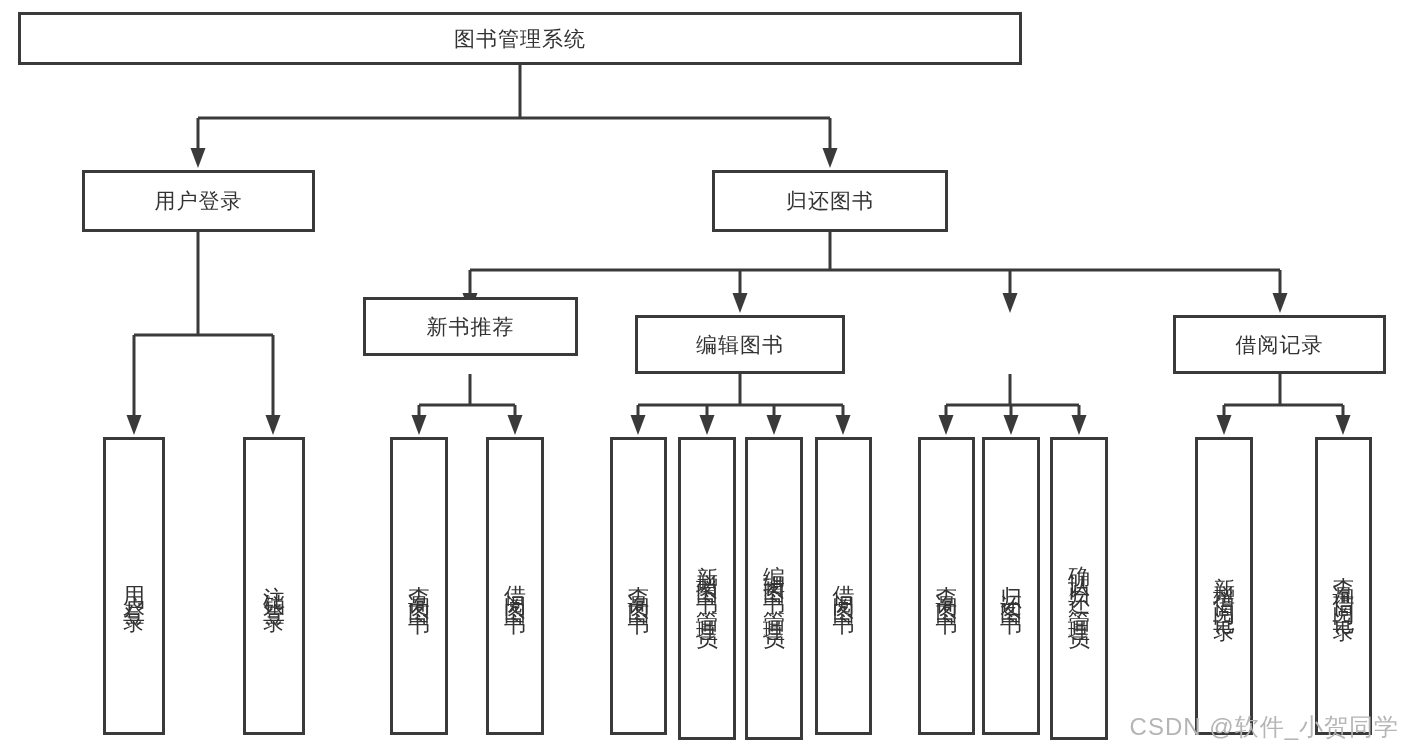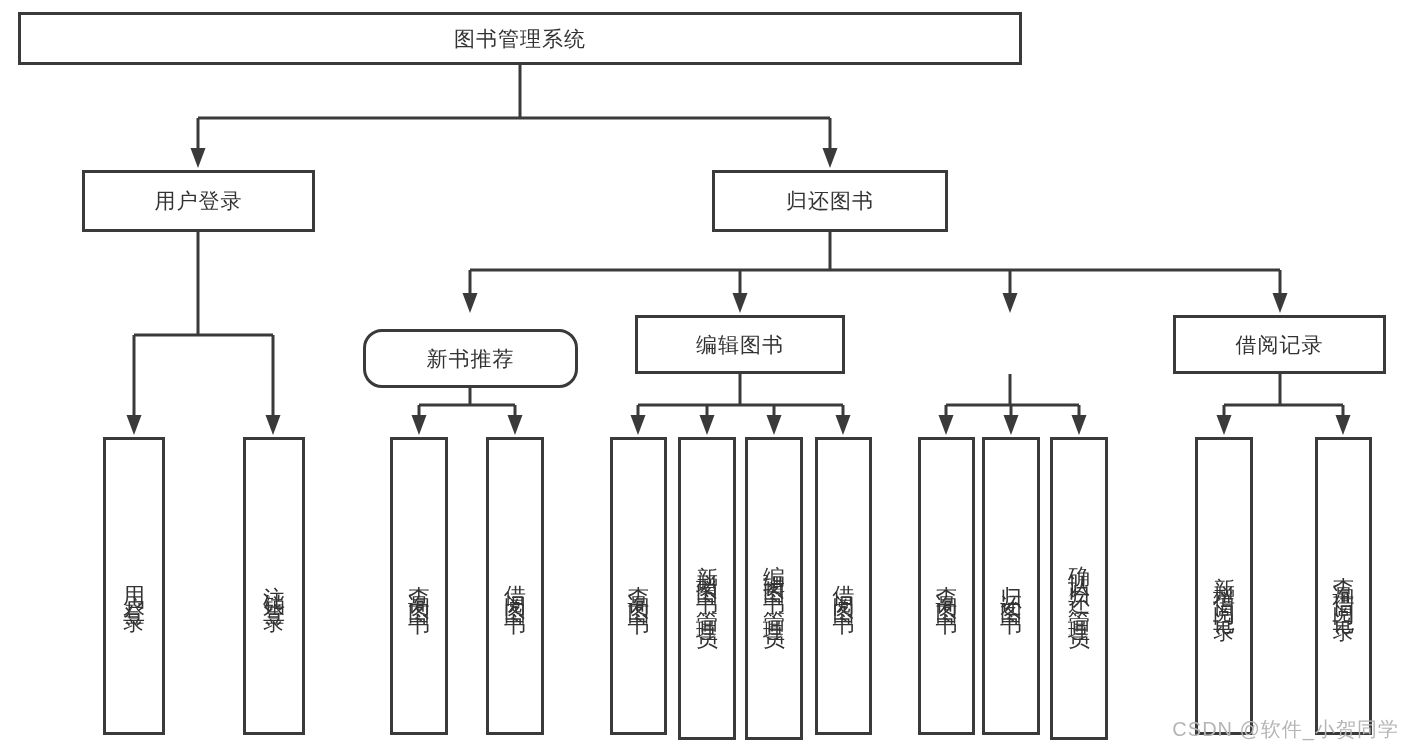--- a/index.html
+++ b/index.html
@@ -37,21 +37,21 @@
     font-size:22px;
     letter-spacing:9px;
     white-space:nowrap;
   }
   
   .n-root{left:18px;top:12px;width:1004px;height:53px;}
   
   .n-user{left:82px;top:170px;width:233px;height:62px;}
   .n-mgmt{left:712px;top:170px;width:236px;height:62px;}
   
-  .n-nb{left:363px;top:329px;width:215px;height:59px;border-radius:19px;}
+  .n-nb{left:363px;top:297px;width:215px;height:59px;}
   .n-bb{left:635px;top:315px;width:210px;height:59px;}
   .n-cb{left:903px;top:315px;width:214px;height:59px;}
   .n-br{left:1173px;top:315px;width:213px;height:59px;}
   
   .l-user-login  {left:103px;top:437px;width:62px;height:298px;}
   .l-logout      {left:243px;top:437px;width:62px;height:298px;}
   .l-nb-query    {left:390px;top:437px;width:58px;height:298px;}
   .l-nb-borrow   {left:486px;top:437px;width:58px;height:298px;}
   .l-bb-query    {left:610px;top:437px;width:57px;height:298px;}
   .l-bb-add      {left:678px;top:437px;width:58px;height:303px;}
@@ -60,21 +60,21 @@
   .l-cb-query    {left:918px;top:437px;width:57px;height:298px;}
   .l-cb-return   {left:982px;top:437px;width:58px;height:298px;}
   .l-cb-confirm  {left:1050px;top:437px;width:58px;height:303px;}
   .l-br-add      {left:1195px;top:437px;width:58px;height:298px;}
   .l-br-query    {left:1315px;top:437px;width:57px;height:298px;}
   .watermark{
     position:absolute;
     right:6px;bottom:4px;
     z-index:3;
     color:var(--wm);
-    font-size:20px;
+    font-size:24px;
     letter-spacing:1px;
     white-space:nowrap;
   }
 </style>
 </head>
 <body>
 
 <div class="canvas">
 
   <svg class="connectors" width="1405" height="747" aria-hidden="true">

